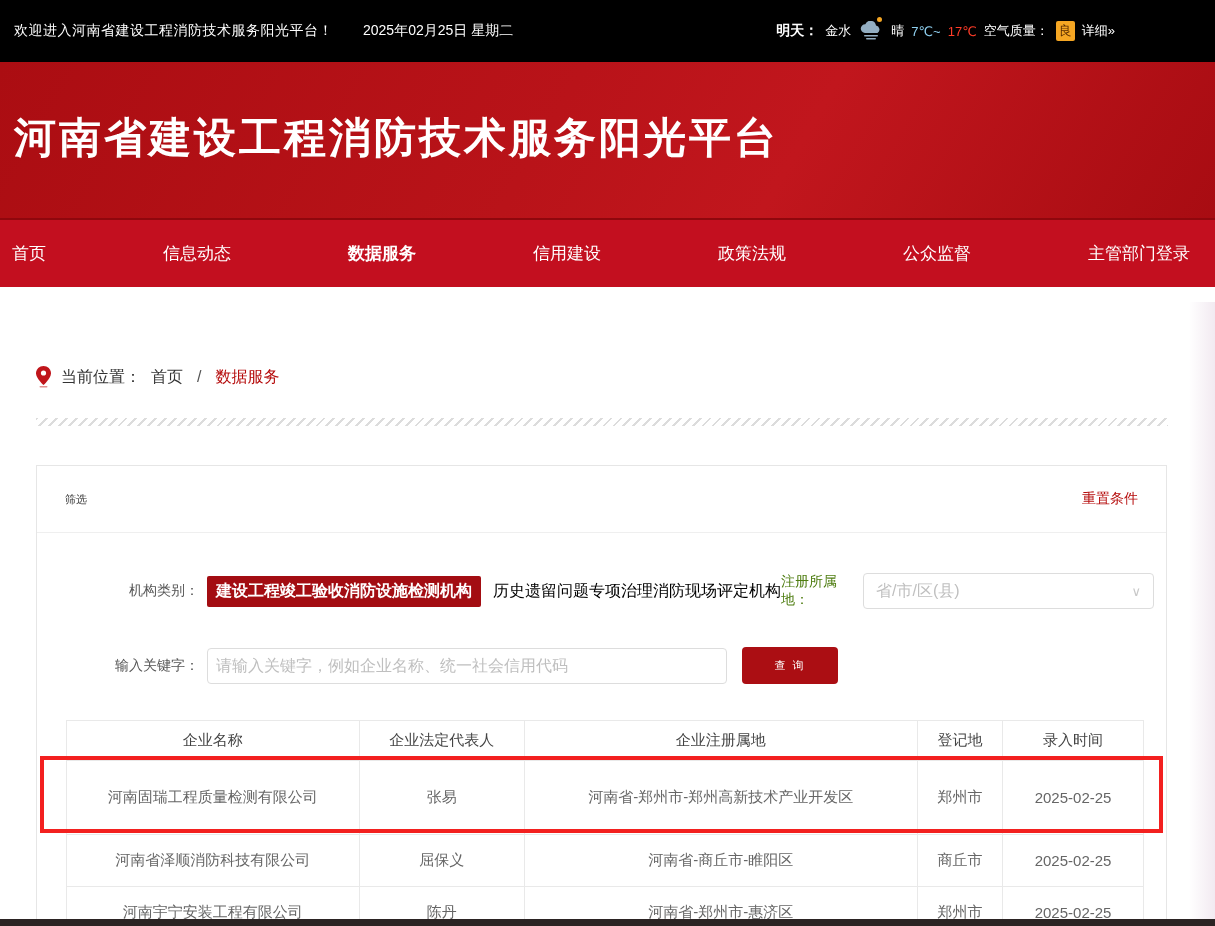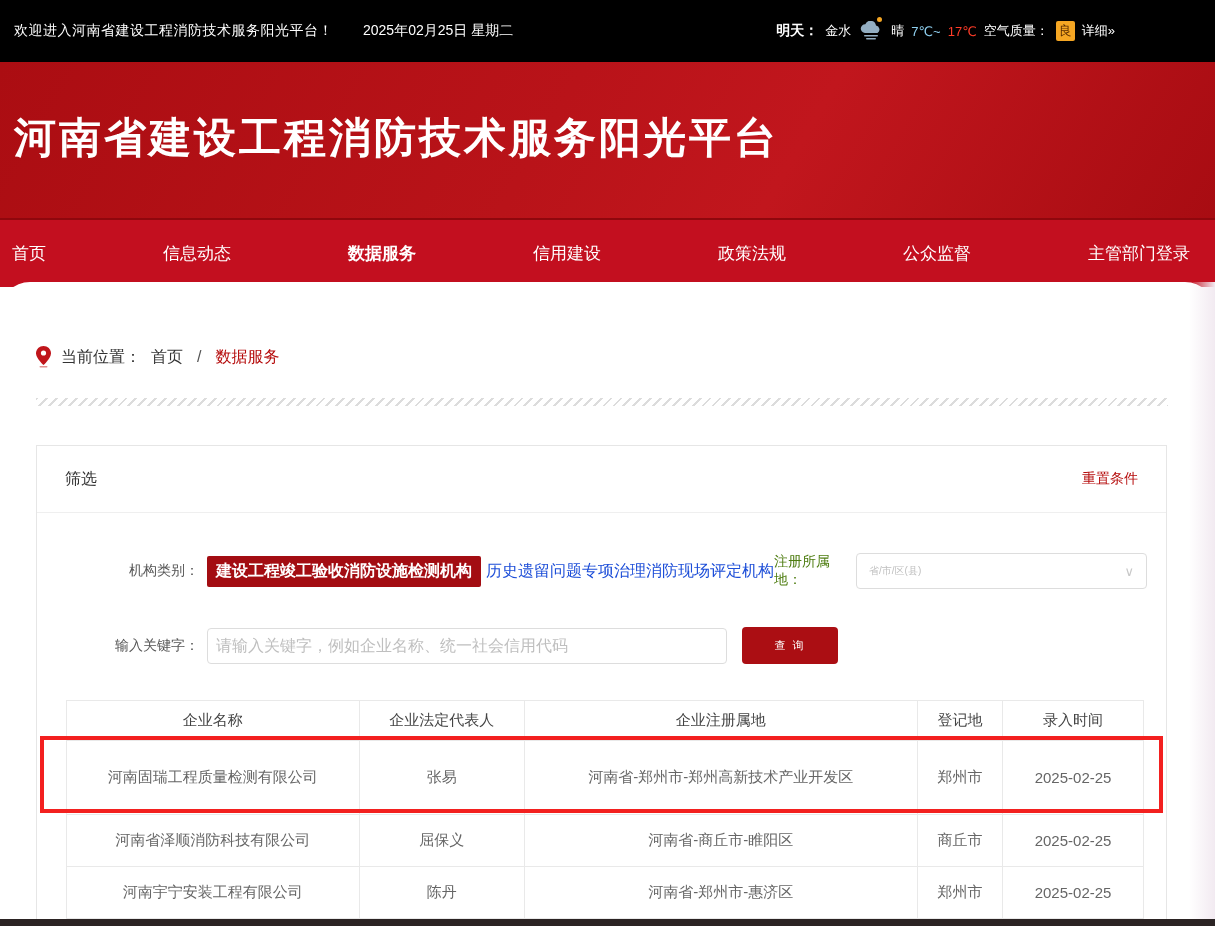--- a/index.html
+++ b/index.html
@@ -31,54 +31,54 @@
 
   
   .nav { position:absolute; left:0; top:218px; width:1215px; height:69px;
          background:#c30f1f; border-top:2px solid #8f070d;
          display:flex; align-items:center; justify-content:space-between;
          padding:0 25px 0 12px; }
   .nav-item { color:#fff; font-size:17px; cursor:pointer; white-space:nowrap; }
   .nav-item.active { font-weight:bold; }
 
   
-  .content { position:absolute; left:0; top:282px; width:1215px; height:562px; background:#fff;border-radius:30px; }
+  .content { position:absolute; left:0; top:302px; width:1215px; height:562px; background:#fff;border-radius:30px; }
   .right-tint { position:absolute; right:0; top:0; width:26px; height:639px;
                 background:linear-gradient(to right, rgba(242,234,241,0), #f2eaf1); pointer-events:none; }
 
   .breadcrumb { position:absolute; left:36px; top:64px; display:flex; align-items:center;
                 gap:10px; font-size:16px; color:#333; }
   .breadcrumb .pin { width:15px; height:22px; }
   .crumb-current { color:#b50b0b; }
   .crumb-sep { color:#555; margin:0 4px; }
 
   .slash-divider { position:absolute; left:36px; top:116px; width:1132px; height:8px;
                    background:repeating-linear-gradient(135deg,#dcdcdc 0 2px,transparent 2px 7px); }
 
   
   .filter-box { position:absolute; left:36px; top:163px; width:1131px; height:560px;
                 border:1px solid #e6e6e6; background:#fff; }
   .filter-head { height:67px; border-bottom:1px solid #efefef; display:flex;
                  align-items:center; justify-content:space-between; padding:0 28px; }
-  .filter-title { font-size:16px; color:#333; }
+  .filter-title { font-size:11px; color:#333; }
   .reset-link { font-size:14px; color:#b50b0b; cursor:pointer; }
 
   .filter-row { display:flex; align-items:center; padding-left:32px; }
   .row-category { margin-top:40px; }
   .row-keyword { margin-top:38px; }
   .f-label { width:130px; text-align:right; font-size:14px; color:#555; flex:0 0 130px; }
   .cat-chip { margin-left:8px; background:#a30d12; color:#fff; font-size:16px; font-weight:bold;
               padding:5px 9px; border-radius:2px; cursor:pointer; white-space:nowrap; }
-  .cat-plain { margin-left:5px; color:#1d4ed8; font-size:16px; cursor:pointer; white-space:nowrap; }
+  .cat-plain { margin-left:12px; color:#000000; font-size:16px; cursor:pointer; white-space:nowrap; }
 
   .region-group { margin-left:auto; margin-right:27px; display:flex; align-items:center; }
   .region-label { font-size:14px; color:#4d7c0f; margin-right:10px; }
   .select-box { width:335px; height:36px; border:1px solid #ddd; border-radius:4px;
                 display:flex; align-items:center; padding:0 12px; cursor:pointer; background:#fff; }
-  .select-placeholder { color:#bfbfbf; font-size:10px; flex:1; }
+  .select-placeholder { color:#bfbfbf; font-size:16px; flex:1; }
   .chevron { color:#c8c8c8; font-size:13px; }
 
   .keyword-input { margin-left:8px; width:520px; height:36px; border:1px solid #ddd;
                    border-radius:4px; padding:0 8px; font-size:16px; color:#8b5cf6;
                    font-family:"Liberation Sans","DejaVu Sans",sans-serif; outline:none; }
   .keyword-input::placeholder { color:#bfbfbf; }
   .search-btn { margin-left:15px; width:96px; height:37px; background:#ab0e13; color:#fff;
                 border:none; border-radius:4px; font-size:11px; cursor:pointer;
                 font-family:"Liberation Sans","DejaVu Sans",sans-serif; letter-spacing:2px; }
 

